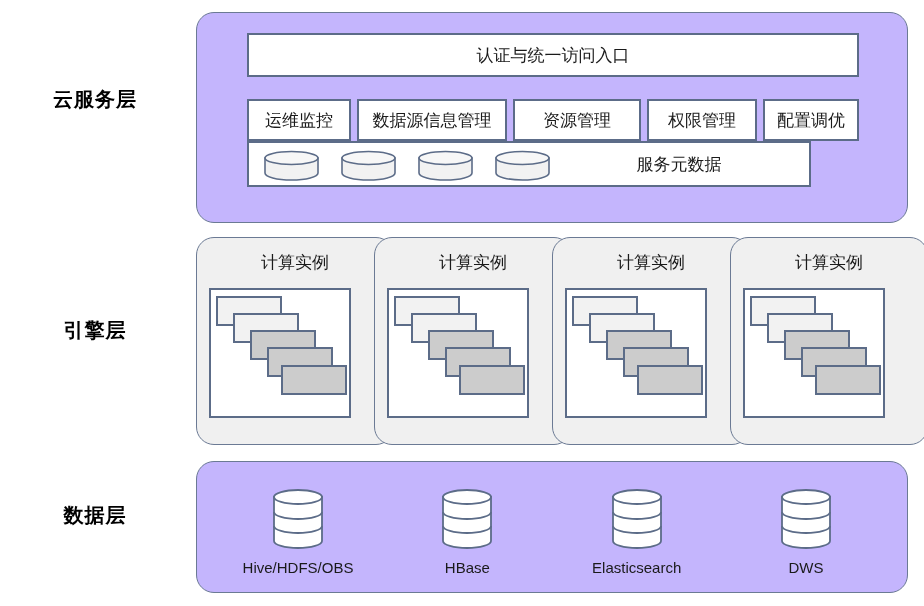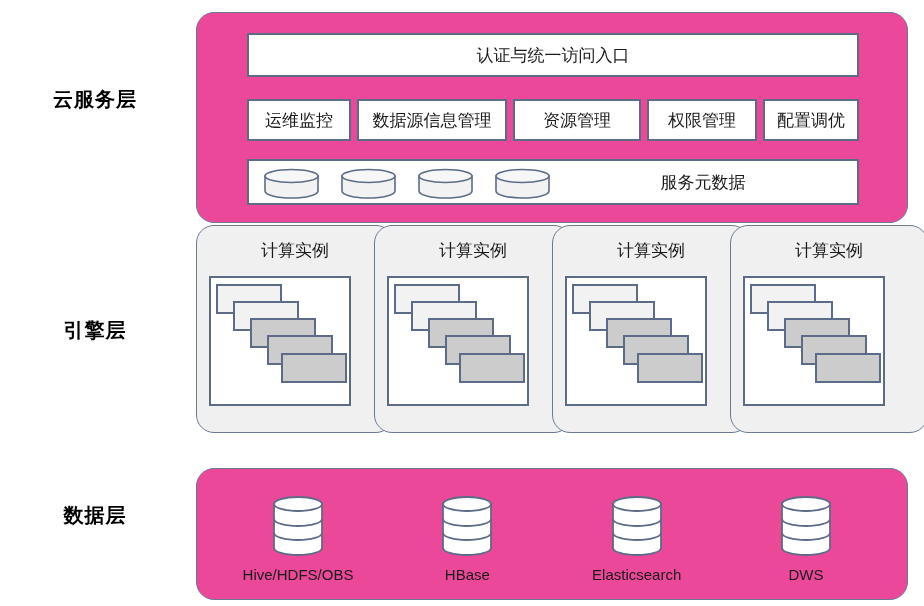--- a/index.html
+++ b/index.html
@@ -33,21 +33,21 @@
     letter-spacing: 1px;
     line-height: 1;
   }
   #label-cloud  { top: 89px; }
   #label-engine { top: 320px; }
   #label-data   { top: 505px; }
 
   
   .shell {
     position: absolute;
-    background: #ec4899;
+    background: #c4b5fd;
     border: 1px solid #6b7a94;
     border-radius: 18px;
     box-sizing: border-box;
   }
 
   
   #cloud-shell {
     left: 196px;
     top: 12px;
     width: 712px;
@@ -79,22 +79,22 @@
     height: 42px;
   }
   #module-0 { left: 50px;  width: 104px; }
   #module-1 { left: 160px; width: 150px; }
   #module-2 { left: 316px; width: 128px; }
   #module-3 { left: 450px; width: 110px; }
   #module-4 { left: 566px; width: 96px;  }
 
   #metadata-bar {
     left: 50px;
-    top: 146px;
-    width: 612px;
+    top: 128px;
+    width: 564px;
     height: 46px;
     justify-content: flex-start;
   }
   #metadata-bar .meta-cyls {
     position: absolute;
     left: 14px;
     top: 7px;
     display: flex;
     gap: 20px;
   }
@@ -110,21 +110,21 @@
     padding-left: 300px;
     box-sizing: border-box;
   }
 
   
   .flat-cyl { width: 57px; height: 31px; display: block; }
 
   
   .engine-card {
     position: absolute;
-    top: 225px;
+    top: 237px;
     width: 198px;
     height: 208px;
     background: #f0f0f0;
     border: 1px solid #6b7a94;
     border-radius: 18px;
     box-sizing: border-box;
   }
   #engine-0 { left: 196px; }
   #engine-1 { left: 374px; }
   #engine-2 { left: 552px; }
@@ -167,21 +167,20 @@
   .task-2 { left: 39px; top: 40px; }
   .task-3 { left: 56px; top: 57px; }
   .task-4 { left: 70px; top: 75px; }
 
   
   #data-shell {
     left: 196px;
     top: 461px;
     width: 712px;
     height: 132px;
-    margin-top: 7px;
   }
 
   #data-items {
     position: absolute;
     left: 42px;
     top: 26px;
     right: 42px;
     display: flex;
     justify-content: space-between;
     align-items: flex-start;

